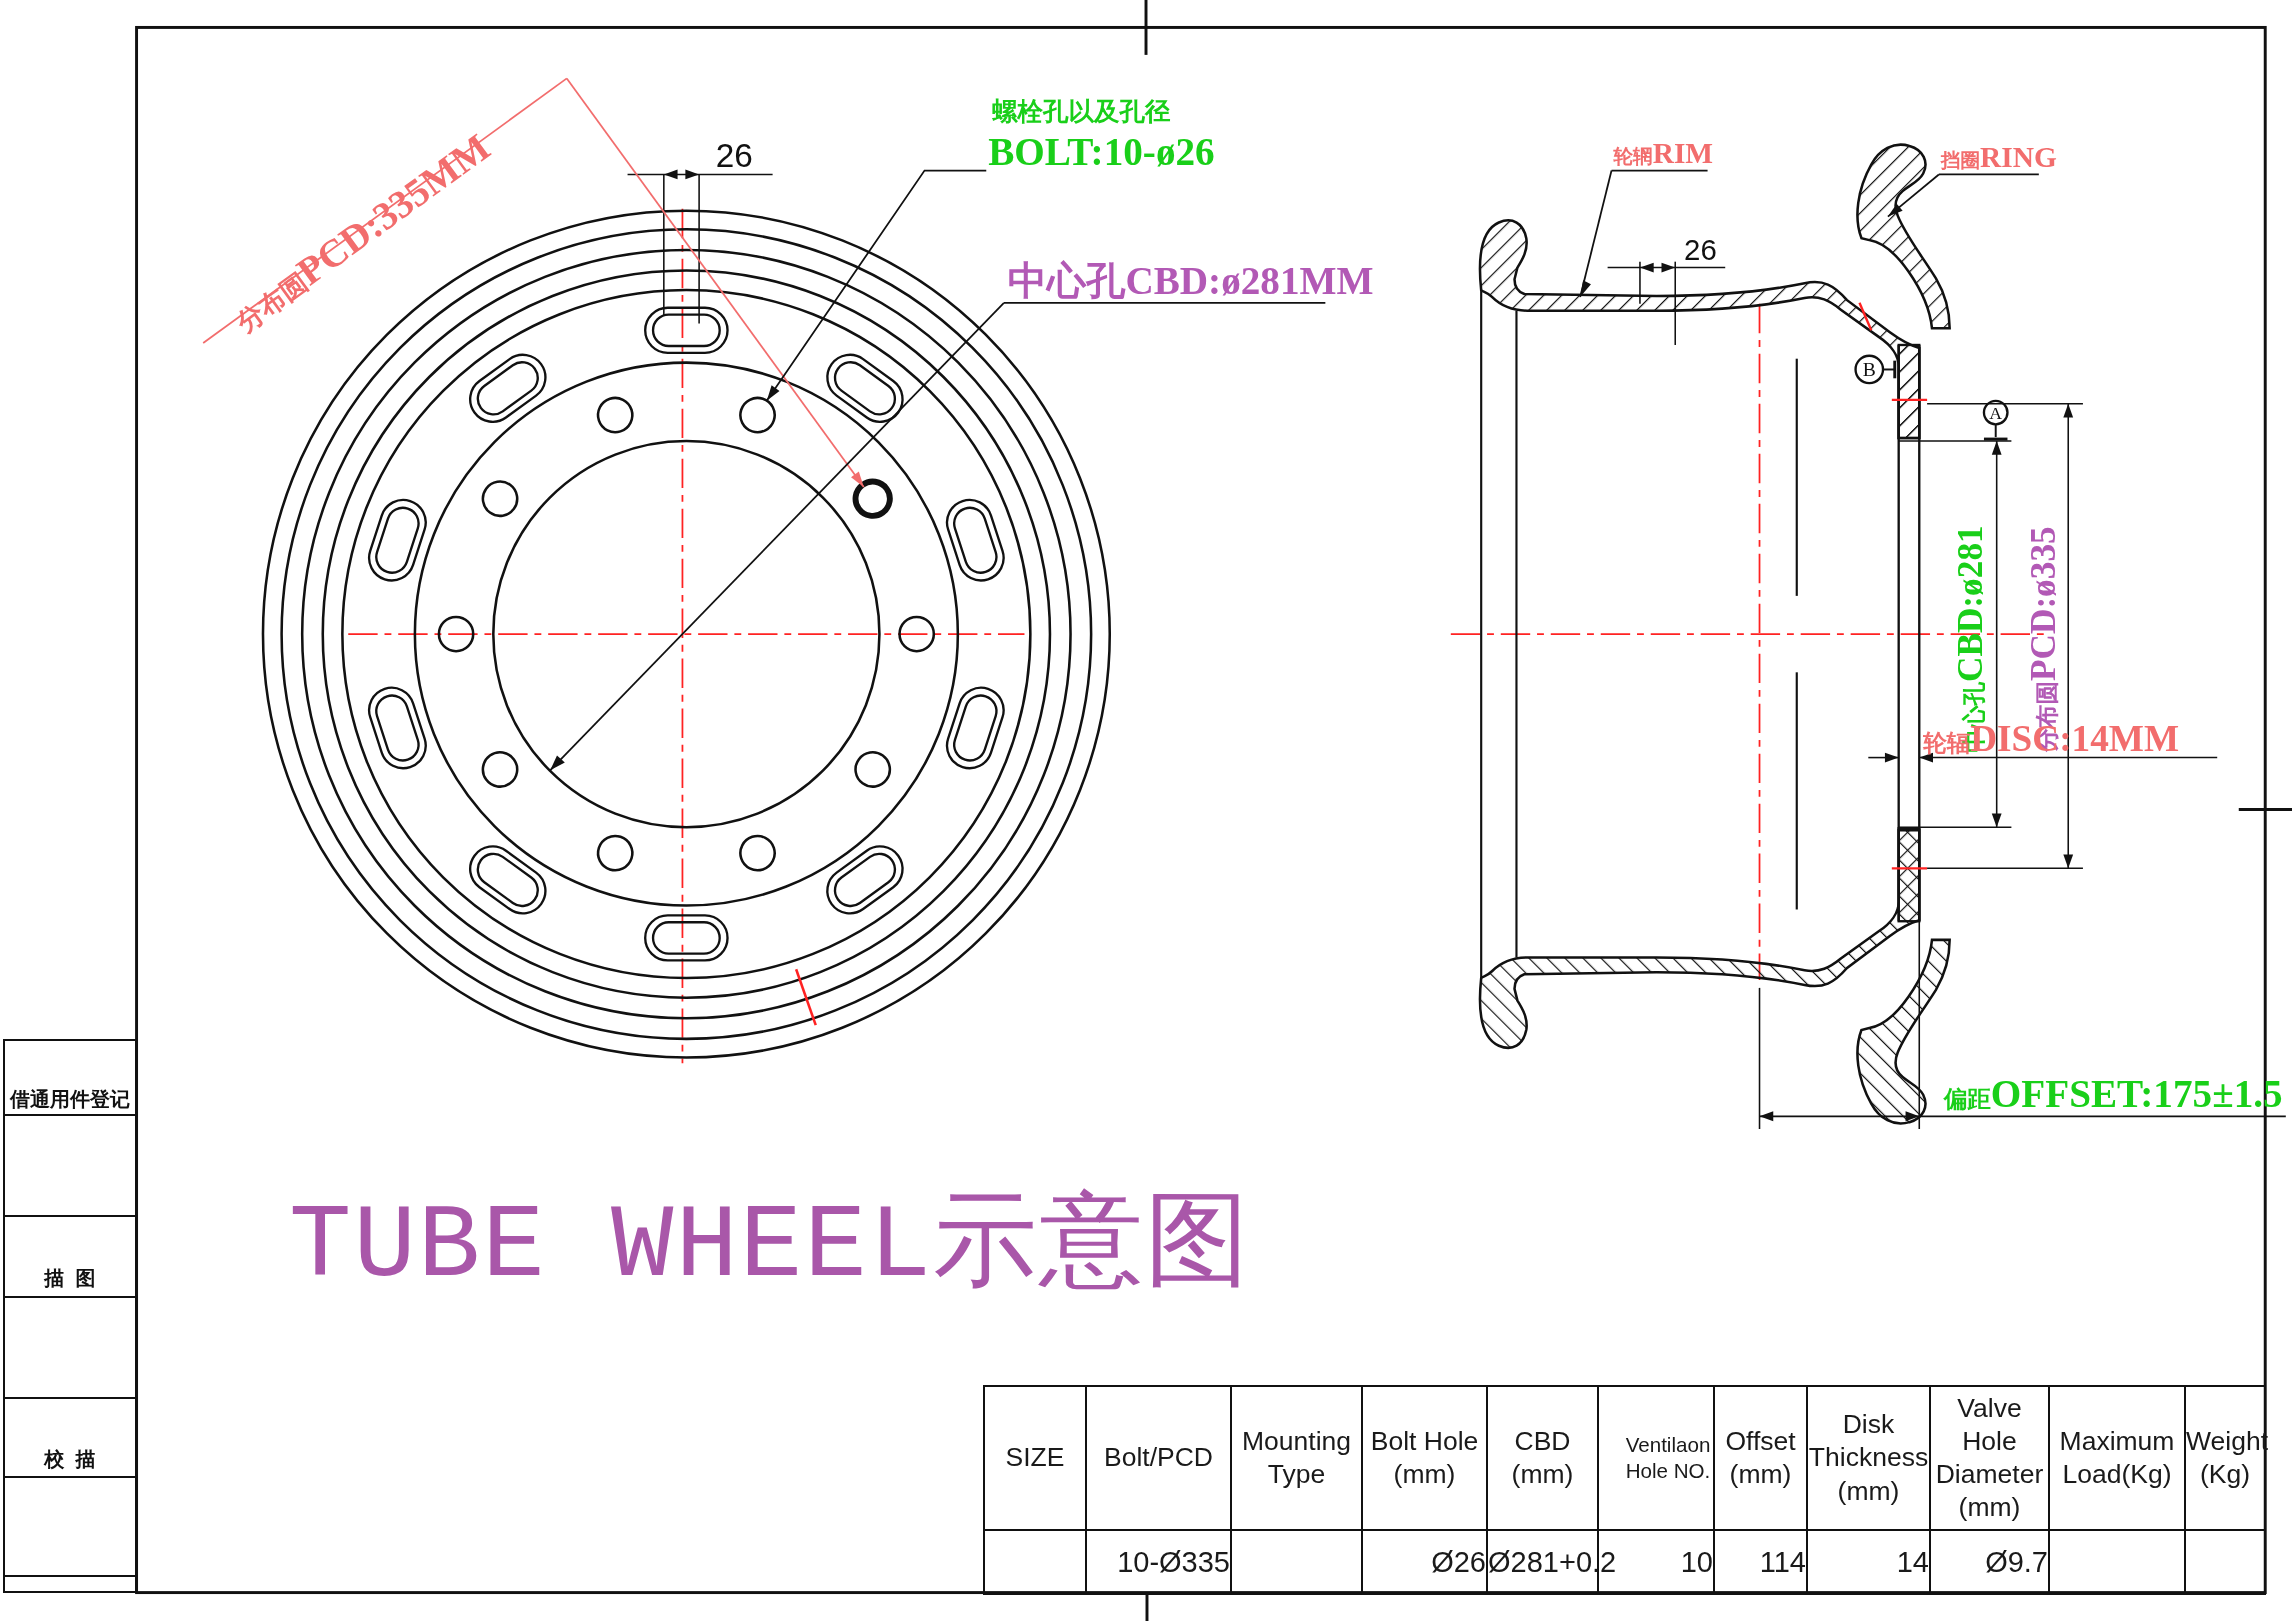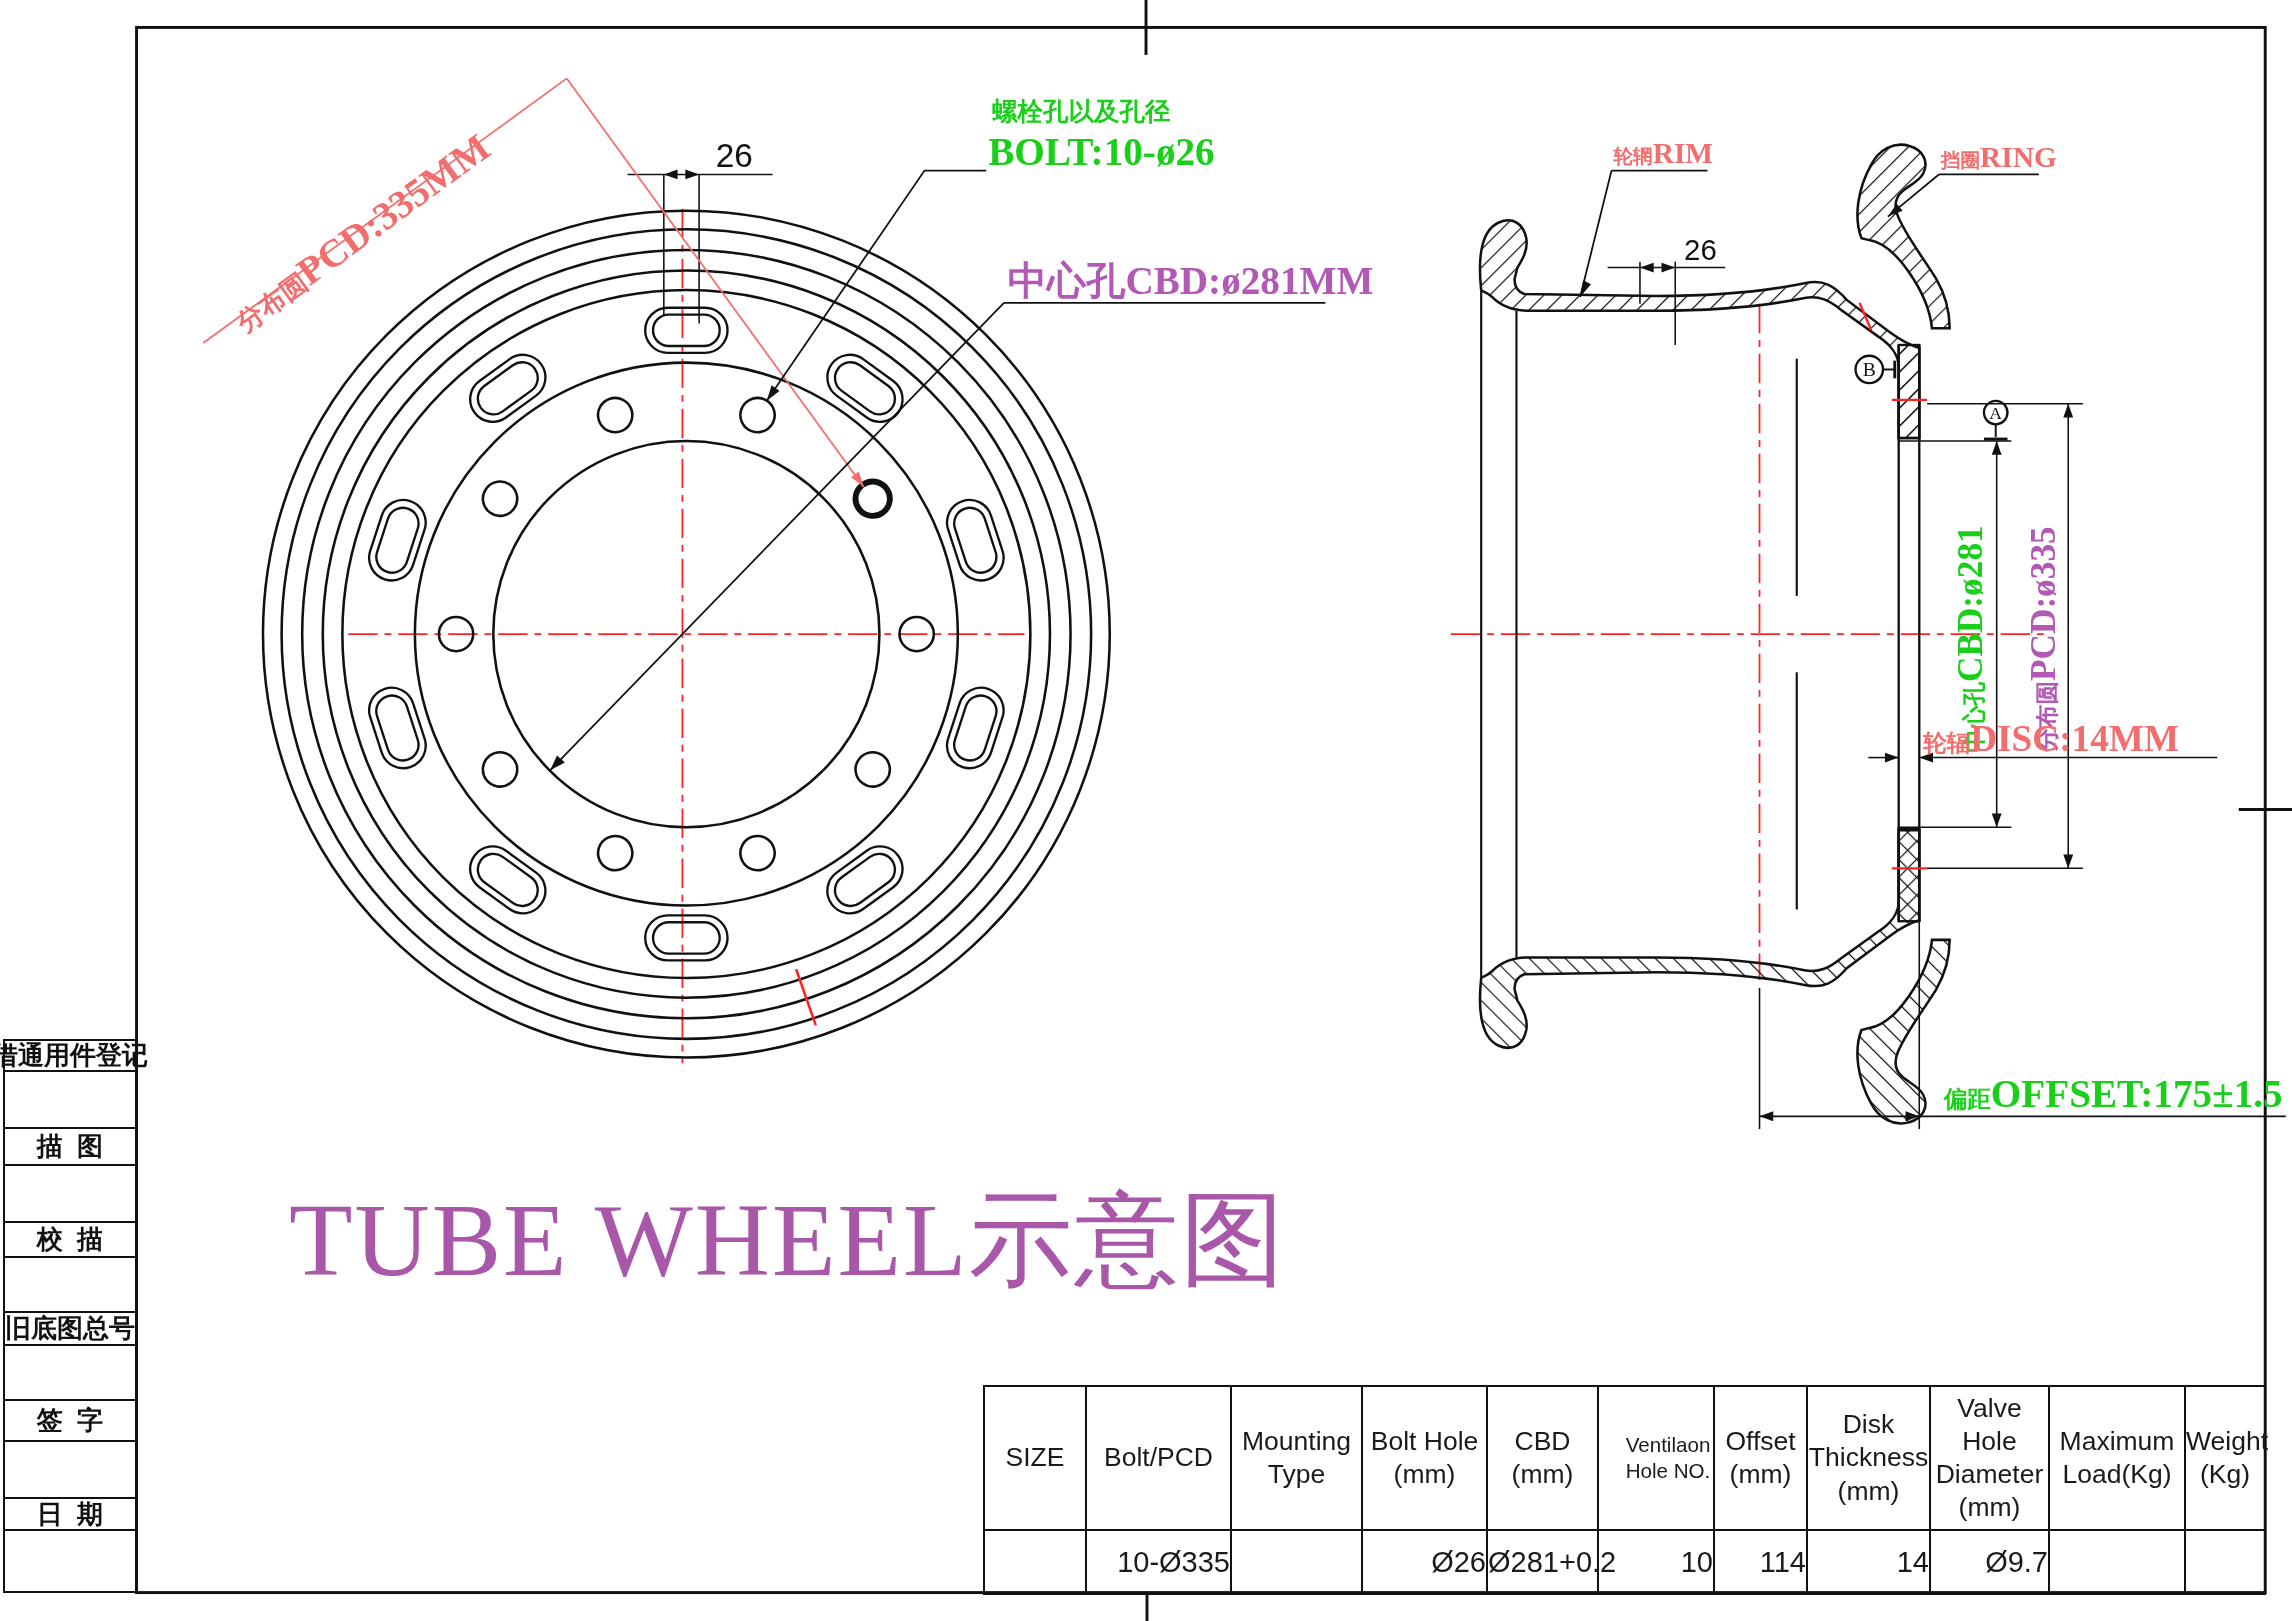--- a/index.html
+++ b/index.html
@@ -6,35 +6,35 @@
   .canvas{position:relative;width:2293px;height:1621px;background:#ffffff;overflow:hidden;
           font-family:"Liberation Sans",sans-serif;}
   svg text{font-family:"Liberation Serif","DejaVu Serif",serif;}
   .dimtxt{font-family:"Liberation Sans",sans-serif;}
 
   
   .sidebar{position:absolute;left:2.9px;top:1039px;width:134px;height:554px;
            border:2px solid #111;box-sizing:border-box;}
   .sidebar .cell{box-sizing:border-box;border-bottom:2px solid #111;display:flex;
                  align-items:center;justify-content:center;font-weight:bold;color:#111;
-                 font-size:26px;white-space:pre;font-family:"Liberation Sans",sans-serif;}
+                 font-size:20px;white-space:pre;font-family:"Liberation Sans",sans-serif;margin-top:44px;}
   .sidebar .cell:last-child{border-bottom:none;}
 
   
   table.spec{position:absolute;left:983px;top:1385px;width:1282px;height:208px;
              border-collapse:collapse;table-layout:fixed;background:transparent;}
   table.spec th,table.spec td{border:2px solid #111;color:#1a1a1a;text-align:center;
              vertical-align:middle;white-space:pre-line;font-weight:normal;padding:0;
              font-family:"Liberation Sans",sans-serif;font-size:26.5px;line-height:1.25;}
   table.spec td{font-size:29px;text-align:right;}
   table.spec .small{font-size:20.6px;padding-left:24px;}
   table.spec{border:2.9px solid #111;}
 
   .title{position:absolute;left:289px;top:1171px;width:882px;color:#a957a9;
-         font-family:Liberation Serif, serif;font-size:104px;
+         font-family:Liberation Mono, monospace;font-size:104px;
          letter-spacing:2px;white-space:nowrap;}
 </style>
 </head>
 <body>
 
 <div class="canvas">
 
 <svg width="2293" height="1621" viewBox="0 0 2339 1654" style="position:absolute;left:0;top:0;">
   <defs>
     <pattern id="h" patternUnits="userSpaceOnUse" width="13" height="13" patternTransform="rotate(45)">

